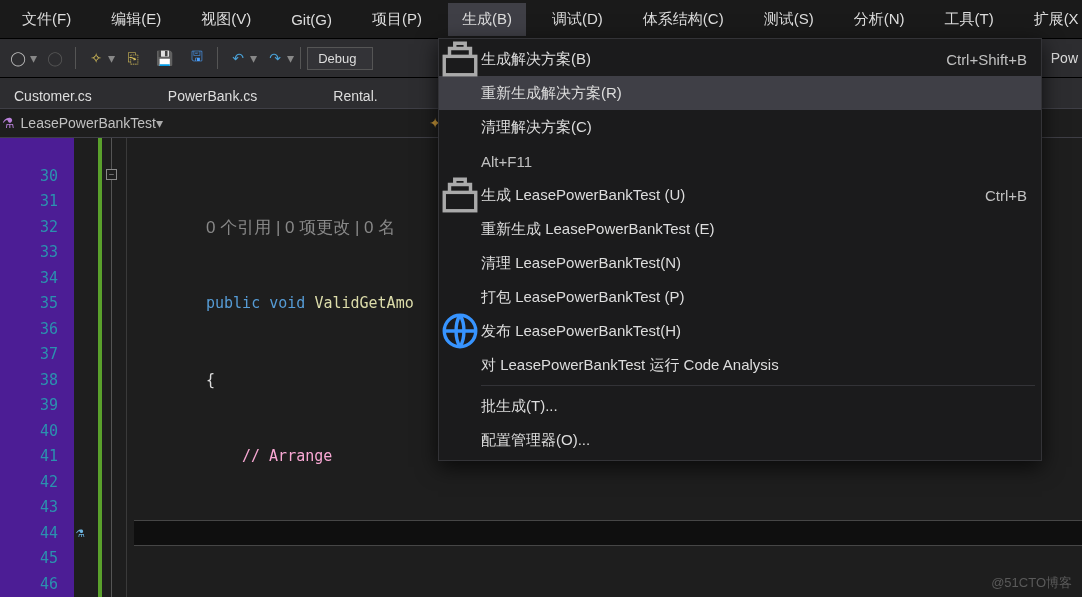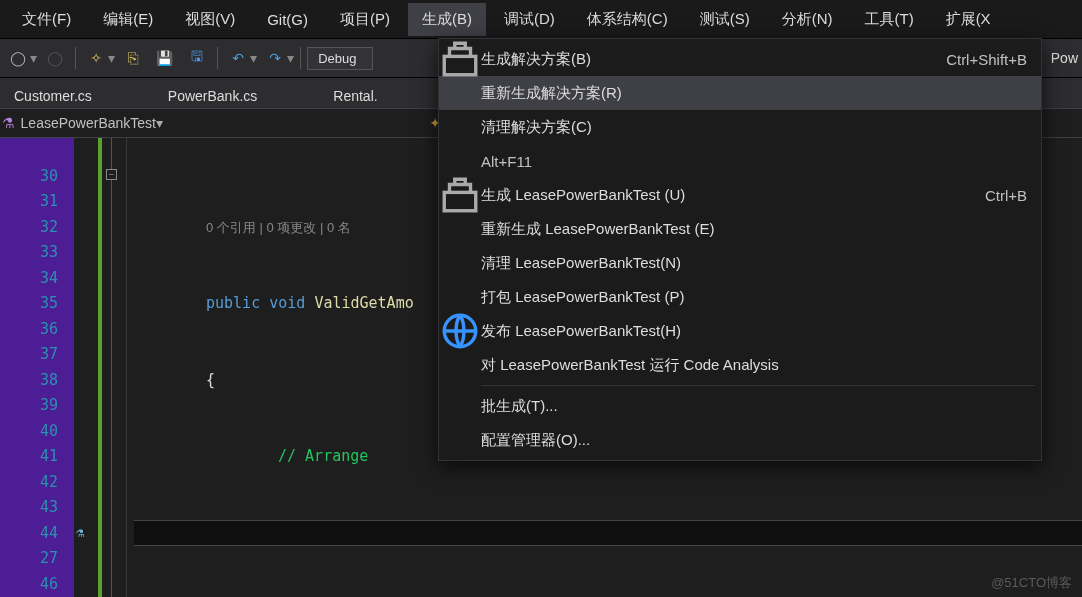--- a/index.html
+++ b/index.html
@@ -14,21 +14,21 @@
     position: relative;
   }
 
   
   .menubar {
     display: flex;
     align-items: center;
     height: 38px;
     background: #1a1a1a;
     padding: 0 8px;
-    gap: 4px;
+    gap: 12px;
     font-size: 15px;
   }
   .menubar .menuitem {
     padding: 7px 14px;
     color: #ddd;
     cursor: default;
     white-space: nowrap;
   }
   .menubar .menuitem.active {
     background: #3f3f46;
@@ -179,31 +179,31 @@
     background: #3a3a3a;
   }
   .code {
     flex: 1;
     white-space: pre;
     color: #dcdcdc;
     position: relative;
   }
   .codelens {
     color: #888;
-    font-size: 13px;
+    font-size: 17px;
     font-family: "Microsoft YaHei", sans-serif;
   }
   .kw { color: #569cd6; }
   .kw-boxed {
     color: #ffffff;
     background: #113d6f;
     border: 1px solid #2e76c0;
     padding: 0 1px;
   }
-  .comment { color: #22c55e; margin-left: 36px; }
+  .comment { color: #f9a8d4; }
   .method { color: #dcdcaa; }
   .line { height: 25.5px; }
   .hl-line {
     position: absolute;
     left: 0;
     right: 0;
     height: 25.5px;
     background: #0f0f0f;
     border-top: 1px solid #464646;
     border-bottom: 1px solid #464646;
@@ -323,21 +323,21 @@
       <div class="line">35</div>
       <div class="line">36</div>
       <div class="line">37</div>
       <div class="line">38</div>
       <div class="line">39</div>
       <div class="line">40</div>
       <div class="line">41</div>
       <div class="line">42</div>
       <div class="line">43</div>
       <div class="line">44</div>
-      <div class="line">27</div>
+      <div class="line">45</div>
       <div class="line">46</div>
     </div>
   <div class="gutter-icons">
     <div class="glyph-test" style="top:382px;left:2px">⚗</div>
   </div>
   <div class="margin-bar">
     <div class="margin-green" style="top:0;height:460px"></div>
   </div>
   <div class="outline-col">
     <div class="outline-line"></div>

